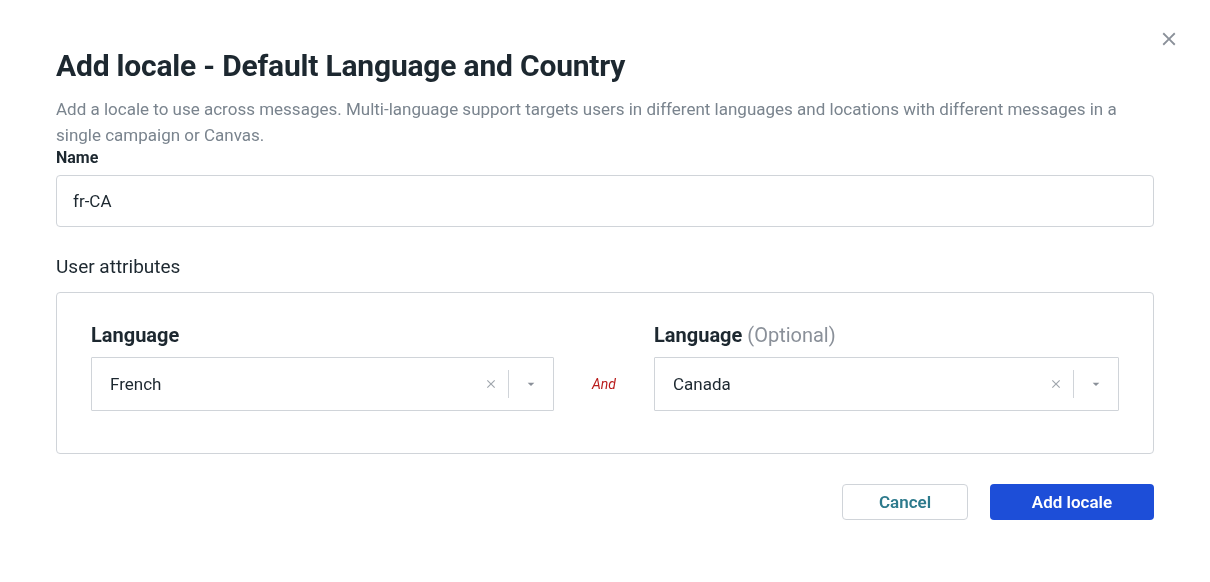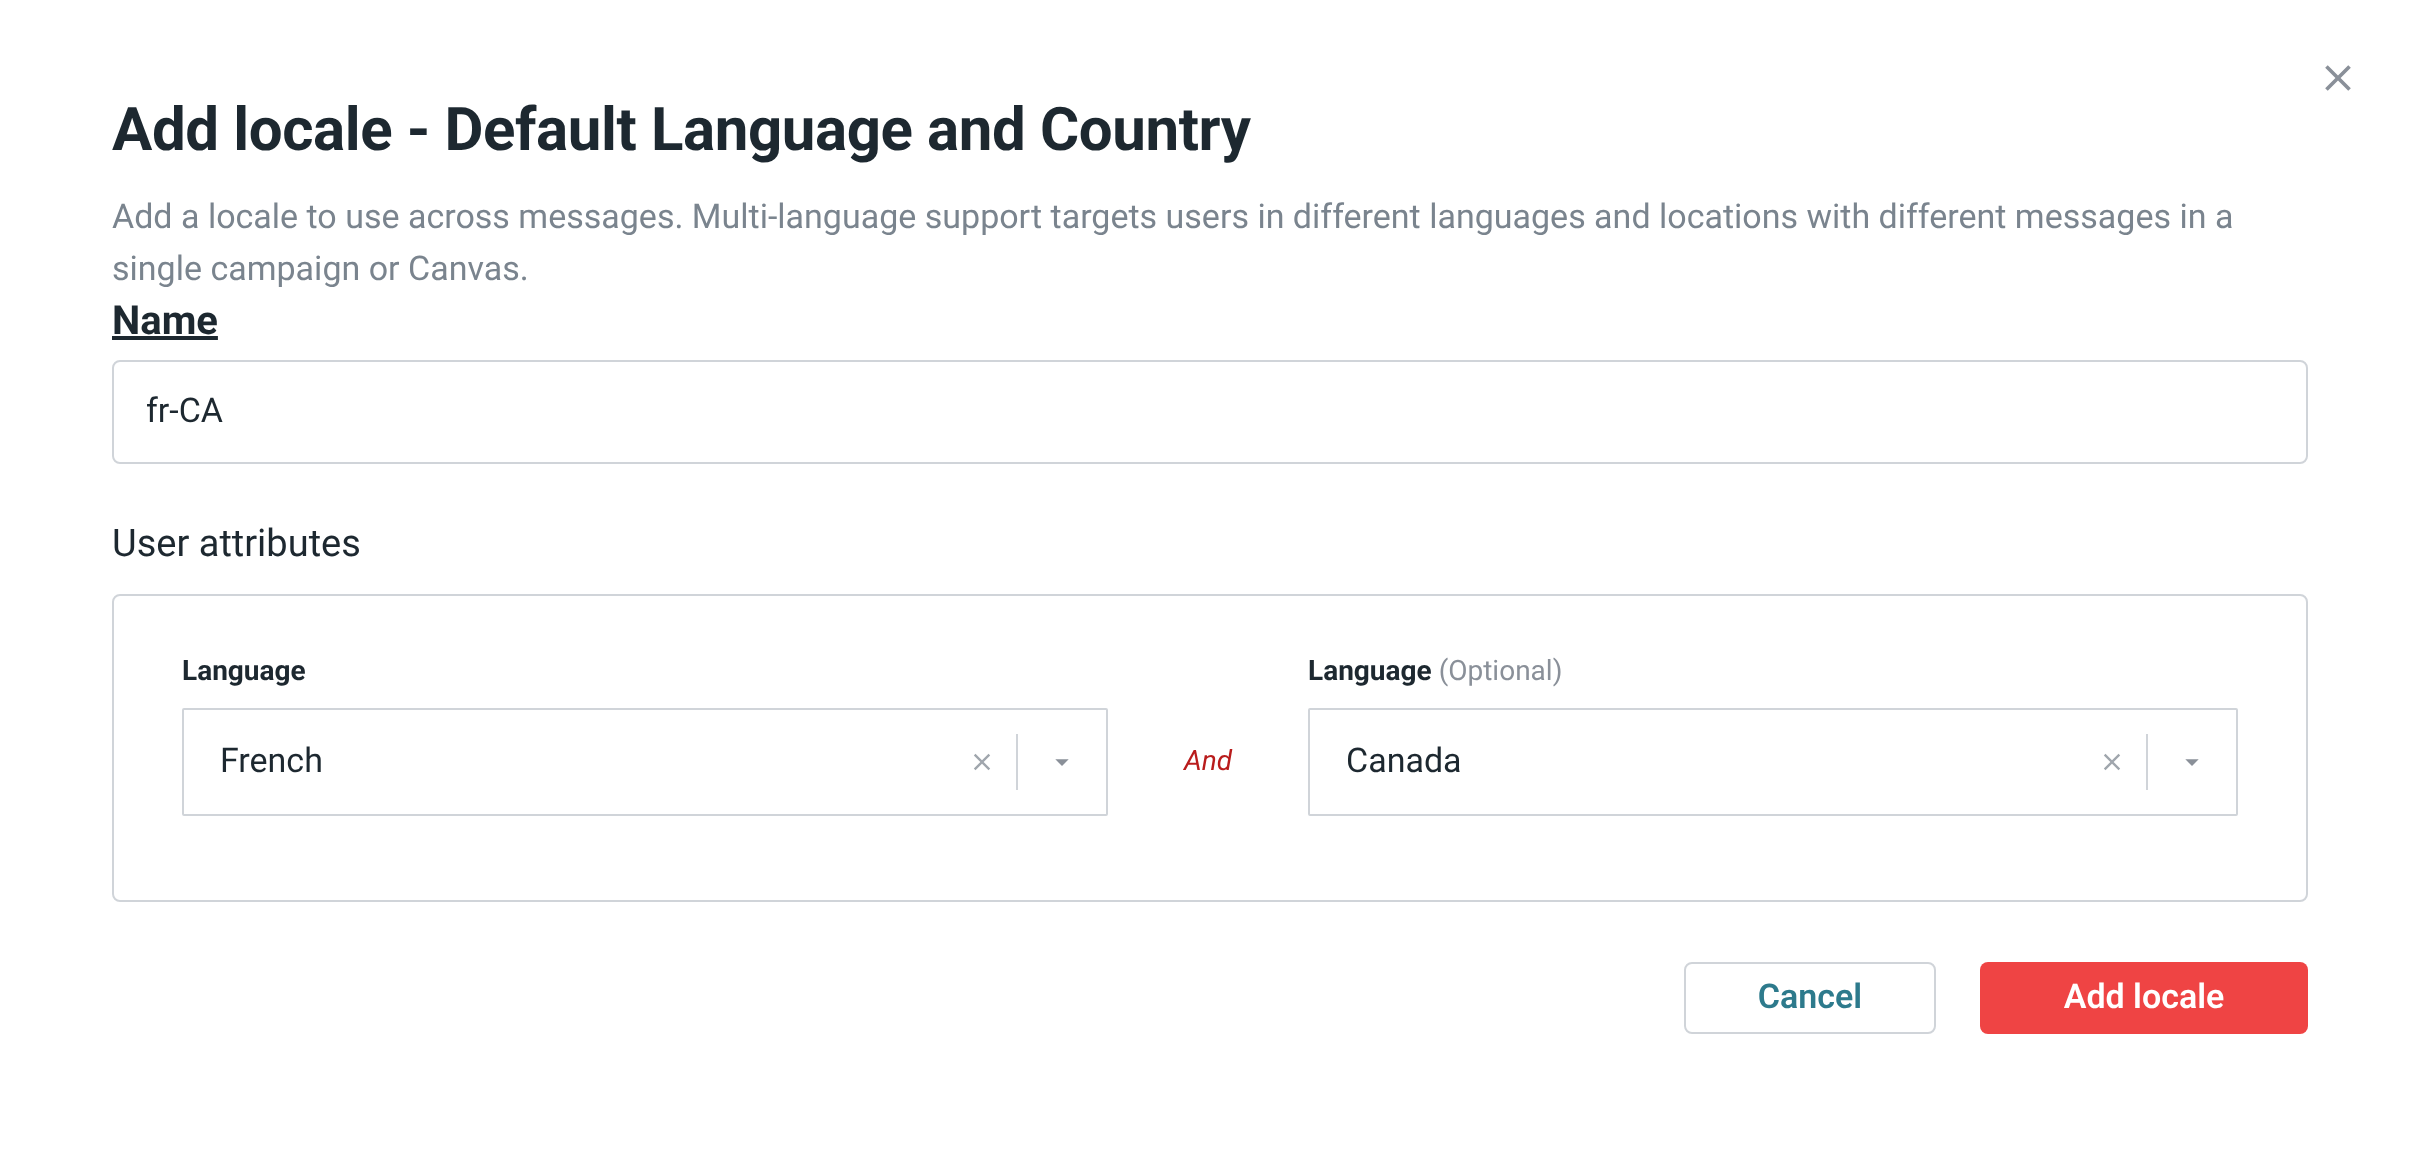--- a/index.html
+++ b/index.html
@@ -33,26 +33,25 @@
       color: #1d2830;
       margin-bottom: 14px;
       letter-spacing: -0.2px;
     }
     .description {
       font-size: 17px;
       line-height: 1.5;
       color: #7a848e;
     }
     .field-label {
-      font-size: 20px;
+      font-size: 16px;
       font-weight: 700;
       color: #1d2830;
       margin-bottom: 8px;
       display: block;
-      text-decoration: underline;
     }
     .text-input {
       width: 100%;
       height: 52px;
       border: 1px solid #d0d4d9;
       border-radius: 4px;
       padding: 16px 16px;
       font-size: 17px;
       color: #1d2830;
       outline: none;
@@ -89,21 +88,21 @@
     .and-sep {
       font-style: italic;
       color: #b91c1c;
       font-size: 14px;
       padding: 0 38px;
       height: 54px;
       display: flex;
       align-items: center;
     }
     .attr-label {
-      font-size: 14px;
+      font-size: 20px;
       font-weight: 700;
       color: #1d2830;
       margin-bottom: 10px;
     }
     .optional {
       font-weight: 400;
       color: #8a9099;
     }
     .select-control {
       height: 54px;
@@ -166,21 +165,21 @@
       align-items: center;
       justify-content: center;
     }
     .btn-secondary {
       background: #fff;
       border: 1px solid #d0d4d9;
       color: #2d7a8c;
       min-width: 126px;
     }
     .btn-primary {
-      background: #ef4444;
+      background: #1d4ed8;
       color: #fff;
       min-width: 164px;
     }
   </style>
 </head>
 <body>
 
 <div class="modal">
 
   <div class="close-btn">

